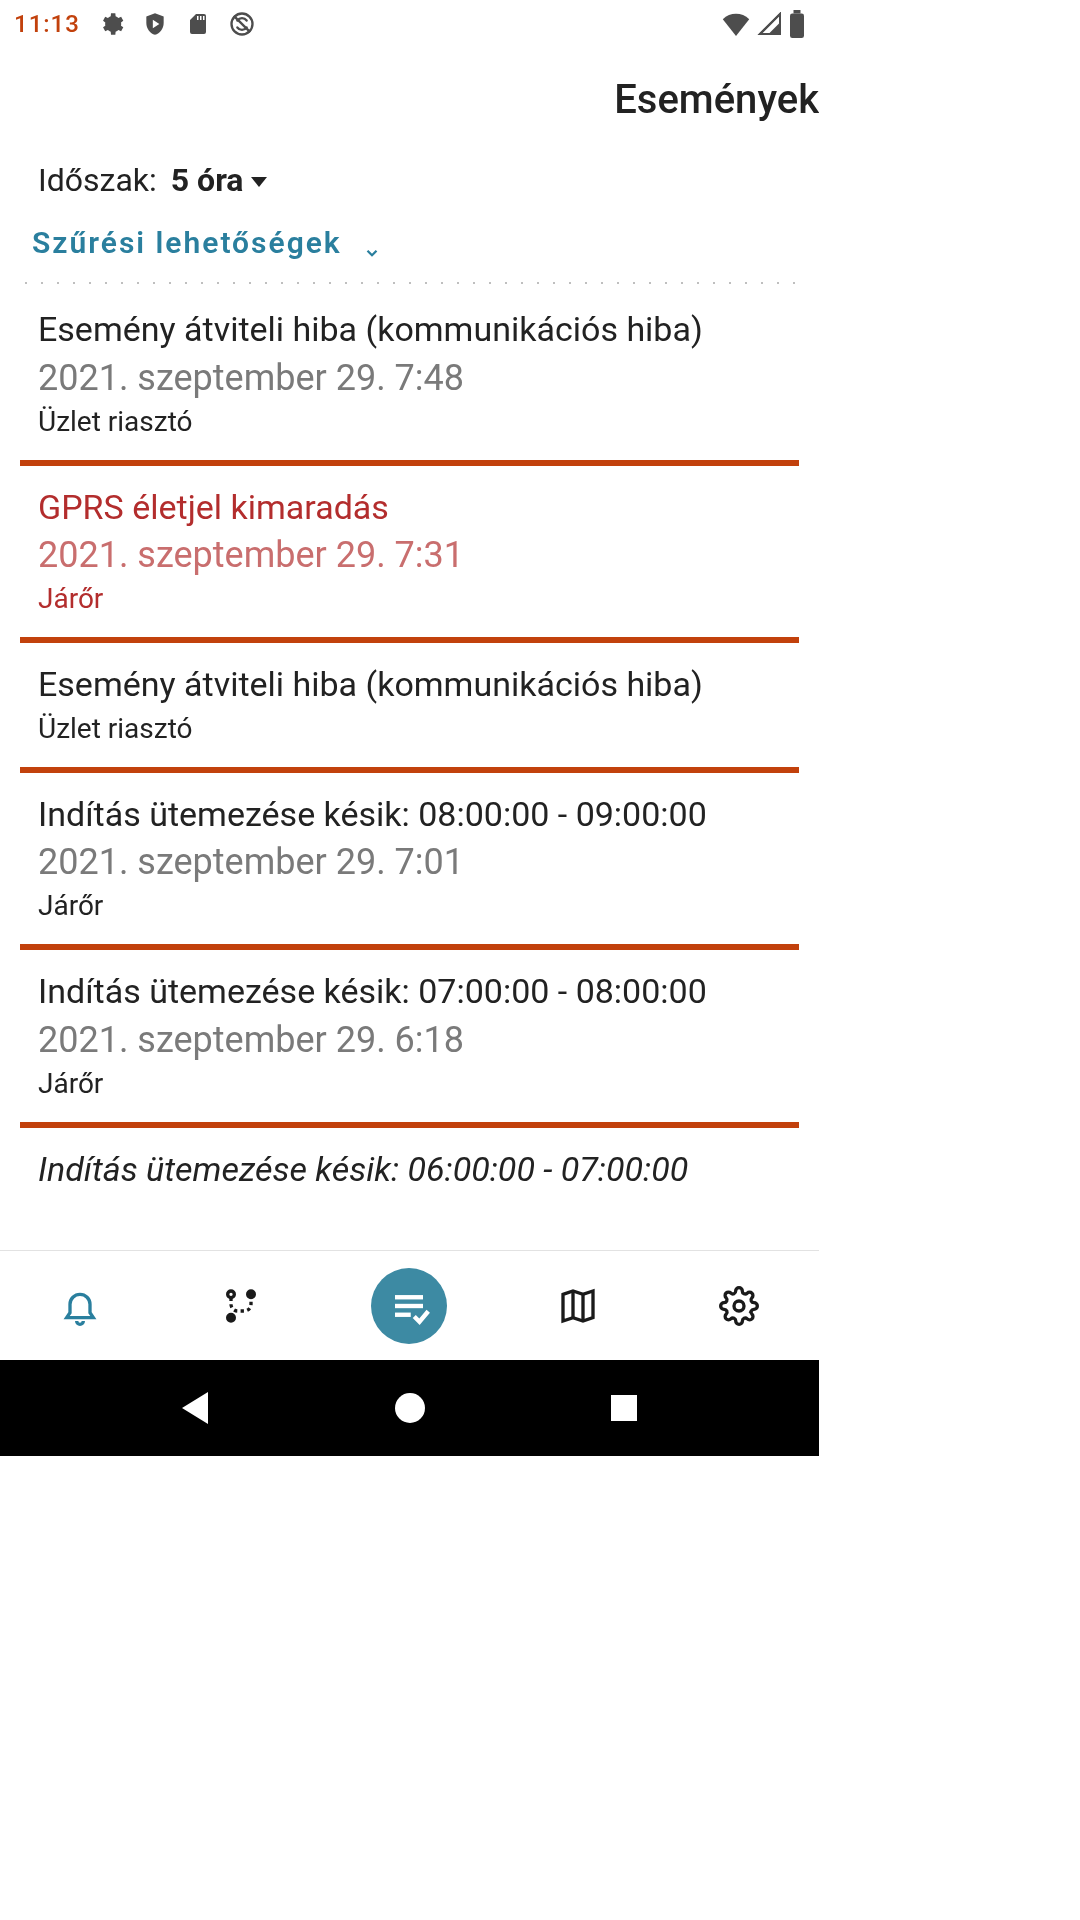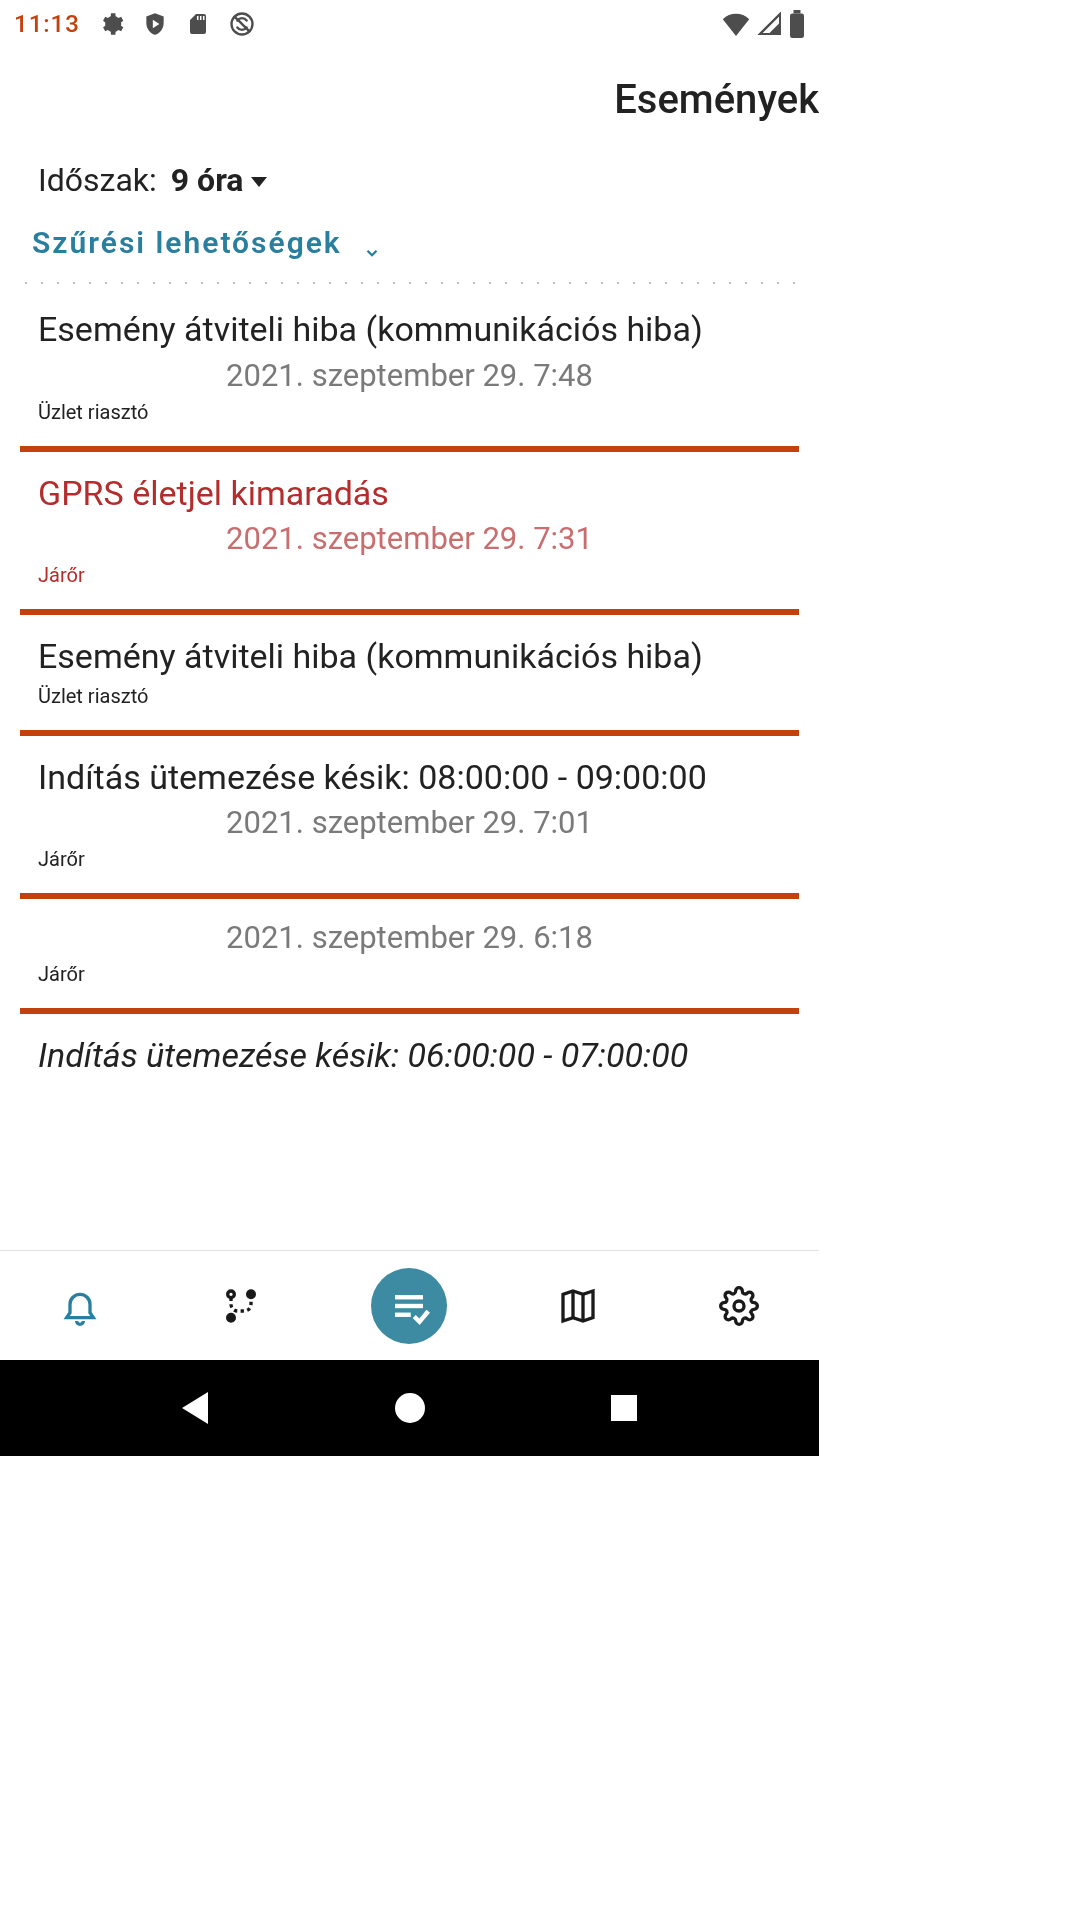--- a/index.html
+++ b/index.html
@@ -28,22 +28,22 @@
   .filter-row .chev svg { stroke:#2a7f9e; }
 
   
   .dotted { height:2px; margin:0 18px 4px; background-image: radial-gradient(circle, #bfbfbf 1.5px, transparent 1.5px); background-size:16px 2px; background-repeat:repeat-x; }
 
   
   .event-list { flex:1; overflow:hidden; padding:0 20px; }
   .event-item { padding:20px 18px 22px; border-bottom:6px solid #c2410c; }
   .event-item.alert .ev-title, .event-item.alert .ev-date, .event-item.alert .ev-source { color:#b32d2d; }
   .ev-title { font-size:34px; color:#222; line-height:1.25; margin-bottom:6px; }
-  .ev-date  { font-size:31px; color:#7a7a7a; margin-bottom:6px;text-align:center; }
-  .ev-source{ font-size:20px; color:#222; }
+  .ev-date  { font-size:36px; color:#7a7a7a; margin-bottom:6px; }
+  .ev-source{ font-size:28px; color:#222; }
   .event-item.alert .ev-date { color:#c96e6e; }
 
   
   .bottom-nav { height:110px; border-top:1px solid #e2e2e2; background:#fff; display:flex; align-items:center; justify-content:space-around; }
   .nav-btn { width:60px; height:60px; display:flex; align-items:center; justify-content:center; cursor:pointer; }
   .nav-btn svg { width:40px; height:40px; stroke:#1a1a1a; fill:none; stroke-width:2; }
   .nav-btn.bell svg { stroke:#2a7f9e; }
   .nav-center { width:76px; height:76px; border-radius:50%; background:#3d8aa3; display:flex; align-items:center; justify-content:center; cursor:pointer; }
   .nav-center svg { width:42px; height:42px; stroke:#fff; fill:none; stroke-width:2.5; }
 
@@ -103,21 +103,21 @@
         </svg>
     </span>
   </div>
 </div>
 
 <div class="page-title">Események</div>
 
 <div class="period-row">
   <span class="period-label">Időszak:</span>
   <span class="period-value">
-    <span>9 óra</span>
+    <span>5 óra</span>
     <span class="caret"></span>
   </span>
 </div>
 
 <div class="filter-row">
   <span>Szűrési lehetőségek</span>
   <span class="chev">
     <svg viewBox="0 0 24 24" fill="none" stroke-width="3">
         <polyline points="6 9 12 15 18 9"></polyline>
       </svg>
@@ -140,20 +140,21 @@
   <div class="event-item">
     <div class="ev-title">Esemény átviteli hiba (kommunikációs hiba)</div>
     <div class="ev-source">Üzlet riasztó</div>
   </div>
   <div class="event-item">
     <div class="ev-title">Indítás ütemezése késik: 08:00:00 - 09:00:00</div>
     <div class="ev-date">2021. szeptember 29. 7:01</div>
     <div class="ev-source">Járőr</div>
   </div>
   <div class="event-item">
+    <div class="ev-title">Indítás ütemezése késik: 07:00:00 - 08:00:00</div>
     <div class="ev-date">2021. szeptember 29. 6:18</div>
     <div class="ev-source">Járőr</div>
   </div>
   <div class="event-item" style="border-bottom:none; padding-bottom:4px;font-style:italic;">
     <div class="ev-title">Indítás ütemezése késik: 06:00:00 - 07:00:00</div>
   </div>
 </div>
 
 <div class="bottom-nav">
   <div class="nav-btn bell">

